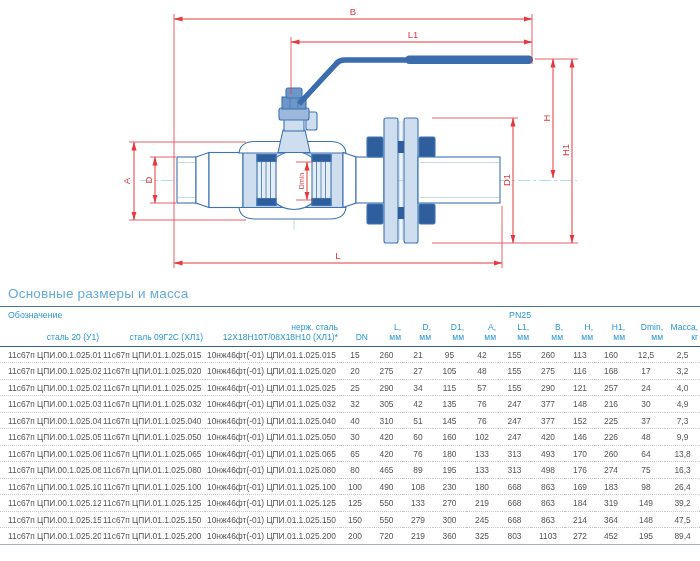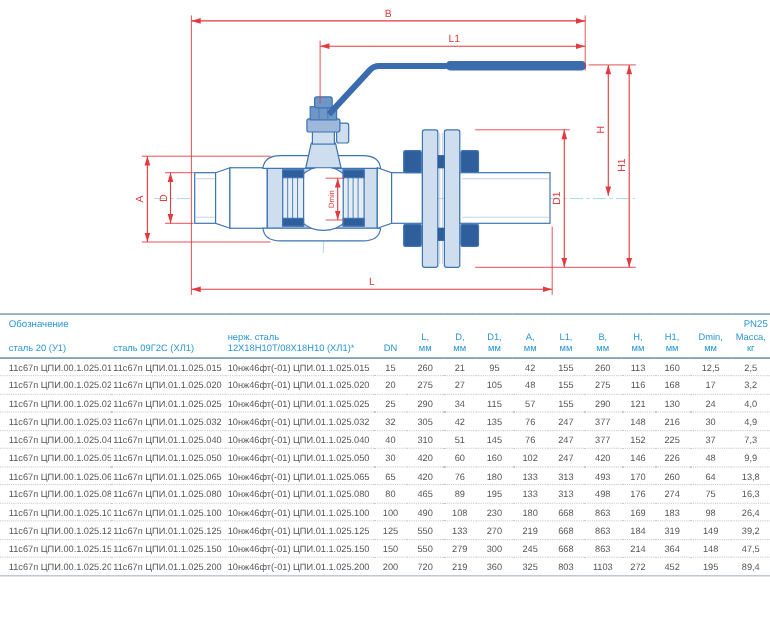--- a/index.html
+++ b/index.html
@@ -5,22 +5,22 @@
   html,body{margin:0;padding:0;background:#ffffff;}
   body{width:700px;height:561px;overflow:hidden;font-family:"Liberation Sans",sans-serif;}
   .page{width:700px;height:561px;background:#fff;}
   .drawing-wrap{width:700px;height:285px;}
   .section-title{color:#66abd9;font-size:13.5px;margin:1px 0 5px 8px;letter-spacing:.2px;}
   table.tbl{width:700px;border-collapse:collapse;table-layout:fixed;}
   .tbl th{font-weight:normal;color:#2a97d3;font-size:8.5px;line-height:1.15;padding:1px 2px;vertical-align:bottom;}
   .tbl tr.grp th{border-top:1.5px solid #49759e;vertical-align:middle;padding-top:3px;padding-bottom:2px;font-size:8.8px;}
   .tbl th.left{text-align:left;}
   .tbl th.pad{padding-left:8px;}
-  .tbl th.pn{text-align:right;}
-  .tbl tr.cols th{border-bottom:1.4px solid #33618e;padding-bottom:3px;}
+  .tbl th.pn{text-align:center;}
+  .tbl tr.cols th{border-bottom:1.4px solid #33618e;padding-bottom:3px;text-align:right;}
   .tbl th.numh{text-align:center;}
   .tbl td{font-size:8.4px;color:#555;padding:3px 2px 2.5px 2px;white-space:nowrap;overflow:hidden;}
   .tbl td.des{text-align:left;}
   .tbl td.des.pad{padding-left:8px;}
   .tbl td.num{text-align:center;}
   .tbl tbody tr+tr td{border-top:1px dotted #c9c9c9;}
   .tbl tbody tr:last-child td{border-bottom:1px solid #a8b2ba;}
 </style>
 </head>
 <body>
@@ -145,20 +145,21 @@
       <text x="549.5" y="118" transform="rotate(-90 549.5 118)">H</text>
       <text x="568.5" y="150" transform="rotate(-90 568.5 150)">H1</text>
       <text x="509.5" y="180" transform="rotate(-90 509.5 180)">D1</text>
       <text x="130" y="181" transform="rotate(-90 130 181)">A</text>
       <text x="151.5" y="180" transform="rotate(-90 151.5 180)">D</text>
       <text x="303.5" y="181" font-size="7" transform="rotate(-90 303.5 181)">Dmin</text>
     </g>
   </svg>
   </div>
 
+  <div class="section-title">Основные размеры и масса</div>
 
   <table class="tbl">
     <colgroup>
       <col style="width:101px">
         <col style="width:104px">
         <col style="width:135px">
       <col style="width:30px">
         <col style="width:33px">
         <col style="width:30px">
         <col style="width:33px">
@@ -269,21 +270,21 @@
           <td class="des">11с67п ЦПИ.01.1.025.025</td>
           <td class="des">10нж46фт(-01) ЦПИ.01.1.025.025</td>
           <td class="num">25</td>
           <td class="num">290</td>
           <td class="num">34</td>
           <td class="num">115</td>
           <td class="num">57</td>
           <td class="num">155</td>
           <td class="num">290</td>
           <td class="num">121</td>
-          <td class="num">130</td>
+          <td class="num">257</td>
           <td class="num">24</td>
           <td class="num">4,0</td>
         </tr>
         <tr>
           <td class="des pad">11с67п ЦПИ.00.1.025.032</td>
           <td class="des">11с67п ЦПИ.01.1.025.032</td>
           <td class="des">10нж46фт(-01) ЦПИ.01.1.025.032</td>
           <td class="num">32</td>
           <td class="num">305</td>
           <td class="num">42</td>

